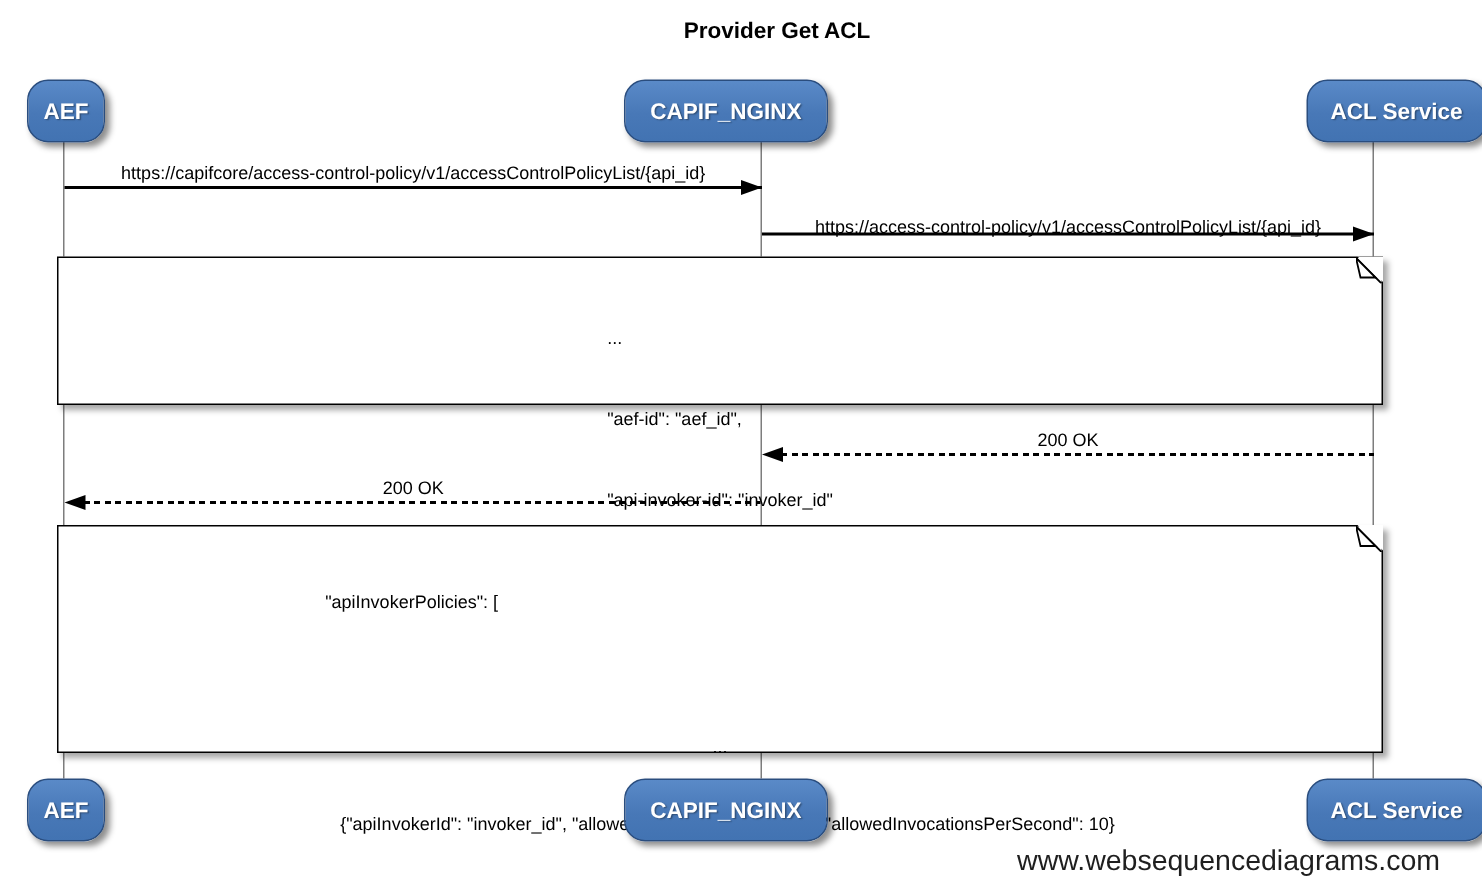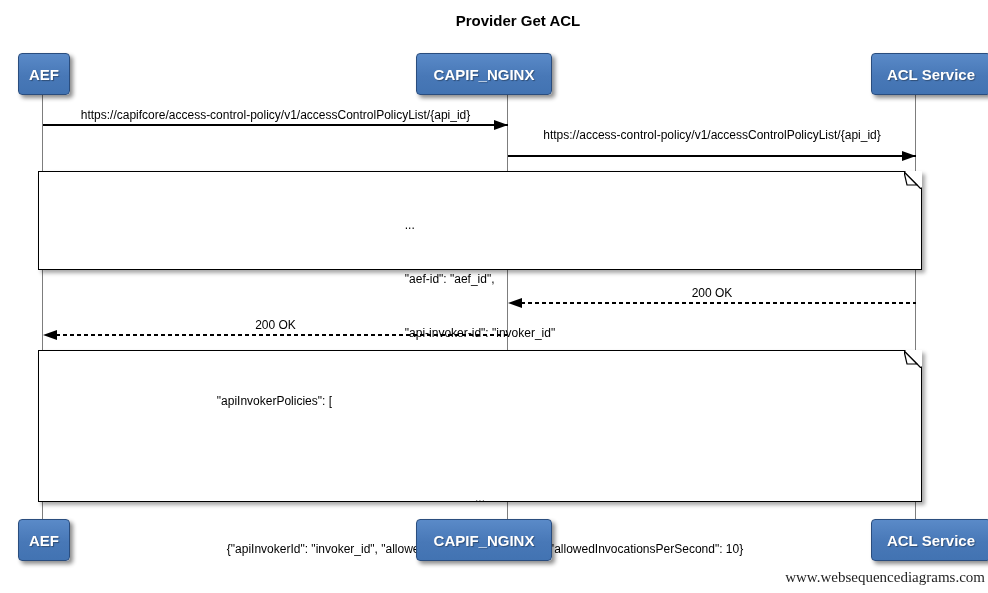--- a/index.html
+++ b/index.html
@@ -5,21 +5,21 @@
   html,body{margin:0;padding:0;background:#fff;}
   .stage{
     position:relative;width:988px;height:593px;background:#ffffff;
     font-family:"Liberation Sans", sans-serif;color:#000;overflow:hidden;
   }
   .title{
     position:absolute;top:12px;left:0;width:988px;text-align:center;
     font-size:15px;font-weight:bold;margin-left:24px;
   }
   .actor{
-    position:absolute;height:40px;border-radius:4px;
+    position:absolute;height:40px;border-radius:14px;
     background:linear-gradient(180deg,#5a8ac8 0%,#4878b7 55%,#4273b2 100%);
     border:1px solid #2a4d7e;
     box-shadow:3px 3px 4px rgba(0,0,0,0.45);
     display:flex;align-items:center;justify-content:center;
     color:#fff;font-weight:bold;font-size:15px;
     text-shadow:1px 1px 1px rgba(0,0,0,0.35);
   }
   .actor.top{top:53px}
   .actor.bottom{top:519px}
   .actor.aef{left:18px;width:50px}
@@ -59,21 +59,21 @@
     width:fit-content;margin:0 auto;font-size:12px;color:#000;
     white-space:pre;text-align:left;
   }
   .note1 .note-text{padding-top:8px;line-height:18px}
   .note2 .note-text{padding-top:8px;line-height:17px}
   .note-line{min-height:1em}
   .note2 .note-text .note-line:nth-child(3),
   .note2 .note-text .note-line:nth-child(5){text-align:center}
   .fold{position:absolute;top:-1px;right:-1px}
   .watermark{
-    position:absolute;right:3px;bottom:7px;font-size:15px;color:#1f1f1f;font-family:Liberation Serif, serif;
+    position:absolute;right:28px;bottom:7px;font-size:19px;color:#1f1f1f;
   }
 </style>
 </head>
 <body>
 
 <div class="stage">
 
   <div class="title">Provider Get ACL</div>
 
   <div class="lifeline aef"></div>
@@ -87,21 +87,21 @@
     <span>CAPIF_NGINX</span>
   </div>
   <div class="actor top acl">
     <span>ACL Service</span>
   </div>
 
   <div class="msg-label" style="left:43px;width:465px;top:108px">https://capifcore/access-control-policy/v1/accessControlPolicyList/{api_id}</div>
   <div class="msg-line-solid" style="left:43px;width:465px;top:124px"></div>
   <div class="arrow-right" style="left:494px;top:120px"></div>
 
-  <div class="msg-label" style="left:508px;width:408px;top:128px">https://access-control-policy/v1/accessControlPolicyList/{api_id}</div>
+  <div class="msg-label" style="left:508px;width:408px;top:144px">https://access-control-policy/v1/accessControlPolicyList/{api_id}</div>
   <div class="msg-line-solid" style="left:508px;width:408px;top:155px"></div>
   <div class="arrow-right" style="left:902px;top:151px"></div>
 
   <div class="note note1">
     <svg class="fold" width="18" height="18" viewBox="0 0 18 18">
       <polygon points="1,0 18,0 18,17" fill="#ffffff"></polygon>
       <line x1="0" y1="1" x2="17" y2="18" stroke="#000" stroke-width="1.2"></line>
       <path d="M0,1 L13,14 L3,14 Z" fill="#ffffff" stroke="#000" stroke-width="1.2"></path>
     </svg>
     <div class="note-text">

